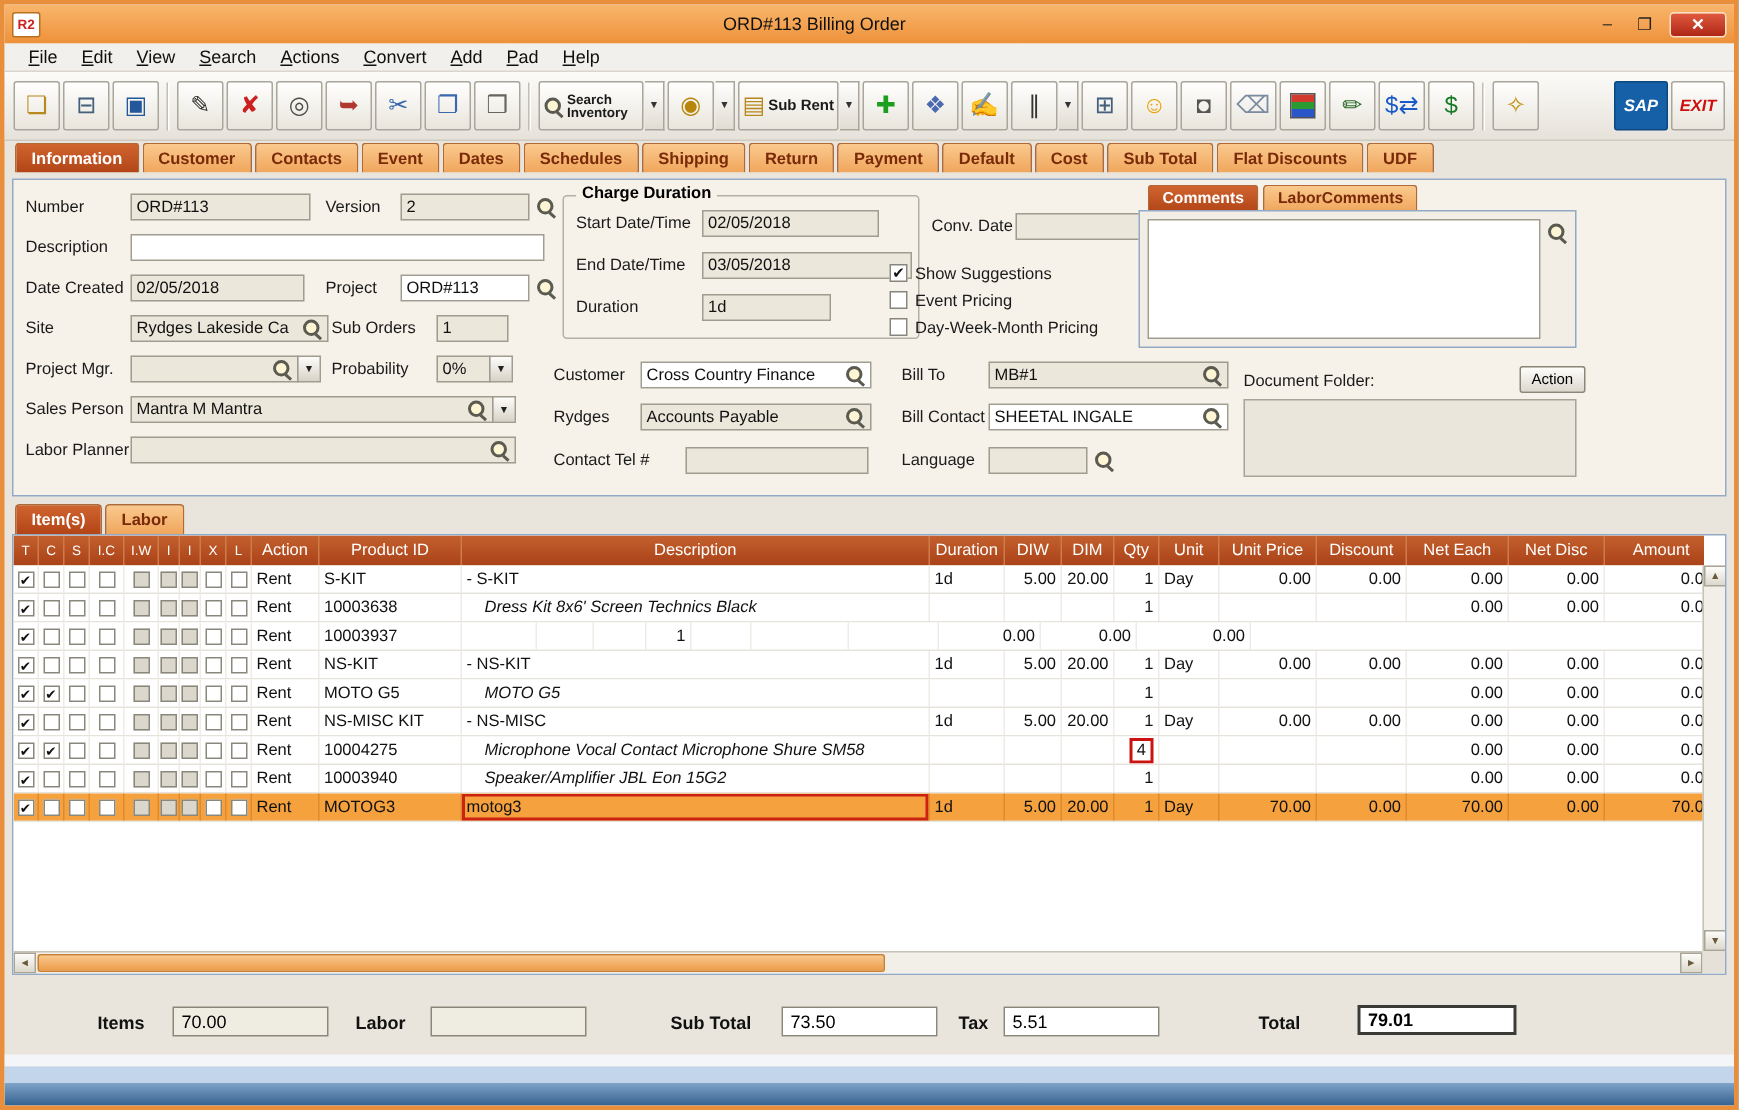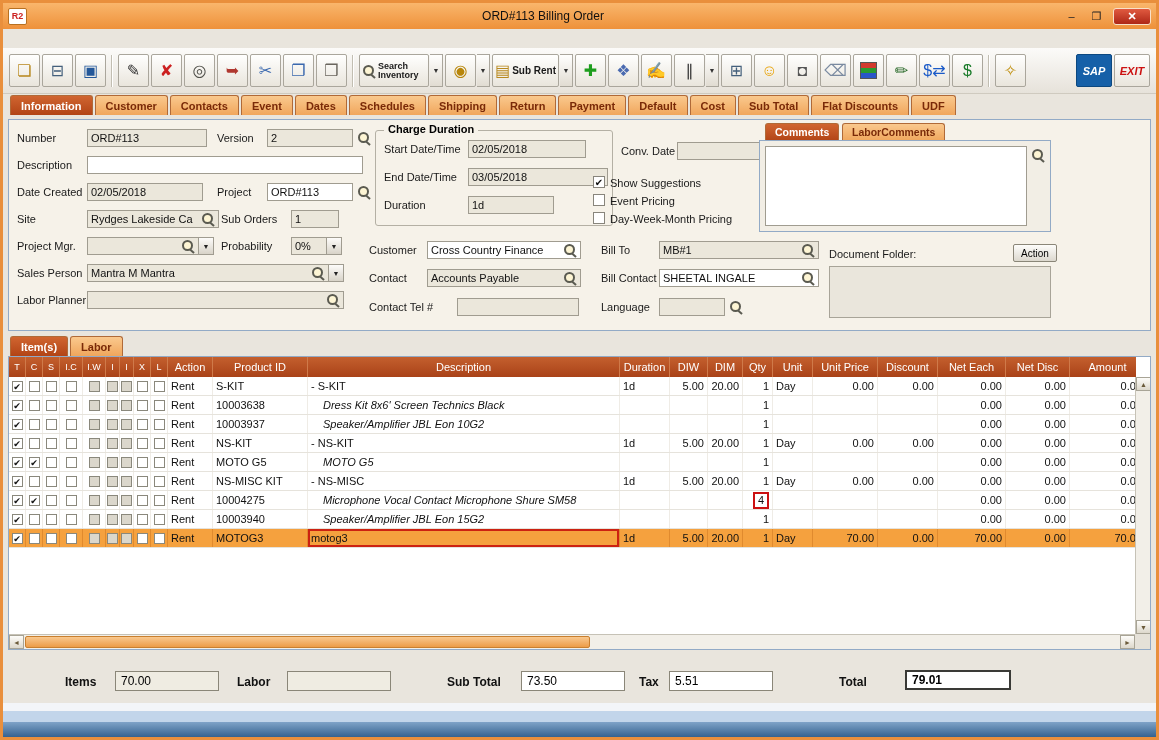--- a/index.html
+++ b/index.html
@@ -128,20 +128,31 @@
   <div class="titlebar">
     <span class="appicon">R2</span>
     <span class="title">ORD#113 Billing Order</span>
     <span class="wbtns">
       <span class="wbtn">–</span>
       <span class="wbtn">❐</span>
       <span class="wbtn close">✕</span>
     </span>
   </div>
 
+  <div class="menubar">
+    <span class="menu-item">File</span>
+    <span class="menu-item">Edit</span>
+    <span class="menu-item">View</span>
+    <span class="menu-item">Search</span>
+    <span class="menu-item">Actions</span>
+    <span class="menu-item">Convert</span>
+    <span class="menu-item">Add</span>
+    <span class="menu-item">Pad</span>
+    <span class="menu-item">Help</span>
+  </div>
 
   <div class="toolbar">
       <span class="tbtn">
         <span class="glyph" style="color: rgb(184, 137, 31);">❏</span>
       </span>
       <span class="tbtn">
         <span class="glyph" style="color: rgb(68, 96, 124);">⊟</span>
       </span>
       <span class="tbtn">
         <span class="glyph" style="color: rgb(36, 88, 154);">▣</span>
@@ -321,21 +332,21 @@
     <span class="fld white" style="left:418px;top:121px;width:154px">
         <span>Cross Country Finance</span>
         <span class="mag"></span>
       </span>
     <span class="lbl" style="left:592px;top:124px">Bill To</span>
     <span class="fld" style="left:650px;top:121px;width:160px">
         <span>MB#1</span>
         <span class="mag"></span>
       </span>
 
-    <span class="lbl" style="left:360px;top:152px">Contact</span>
+    <span class="lbl" style="left:360px;top:152px">Rydges</span>
     <span class="fld" style="left:418px;top:149px;width:154px">
         <span>Accounts Payable</span>
         <span class="mag"></span>
       </span>
     <span class="lbl" style="left:592px;top:152px">Bill Contact</span>
     <span class="fld white" style="left:650px;top:149px;width:160px">
         <span>SHEETAL INGALE</span>
         <span class="mag"></span>
       </span>
 
@@ -494,21 +505,20 @@
             <span class="chk dis"></span>
           </span>
           <span class="td chkcell" style="width: 17px;">
             <span class="chk"></span>
           </span>
           <span class="td chkcell" style="width: 17px;">
             <span class="chk"></span>
           </span>
           <span class="td" style="width: 45px;">Rent</span>
           <span class="td" style="width: 95px;">10003937</span>
-          <span class="td desc italic" style="width: 312px;">Speaker/Amplifier JBL Eon 10G2</span>
           <span class="td" style="width: 50px;"></span>
           <span class="td num" style="width: 38px;"></span>
           <span class="td num" style="width: 35px;"></span>
           <span class="td num" style="width: 30px;">1</span>
           <span class="td" style="width: 40px;"></span>
           <span class="td num" style="width: 65px;"></span>
           <span class="td num" style="width: 60px;"></span>
           <span class="td num" style="width: 68px;">0.00</span>
           <span class="td num" style="width: 64px;">0.00</span>
           <span class="td num" style="width: 76px;">0.00</span>

